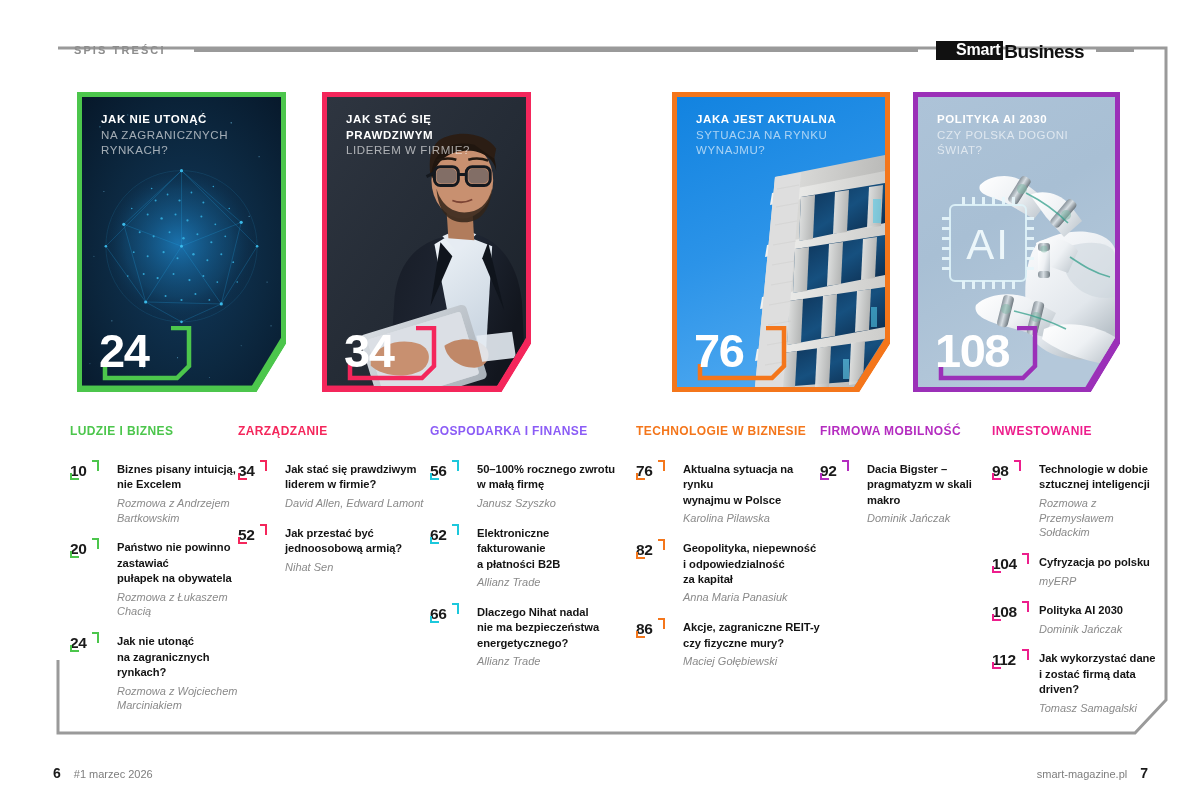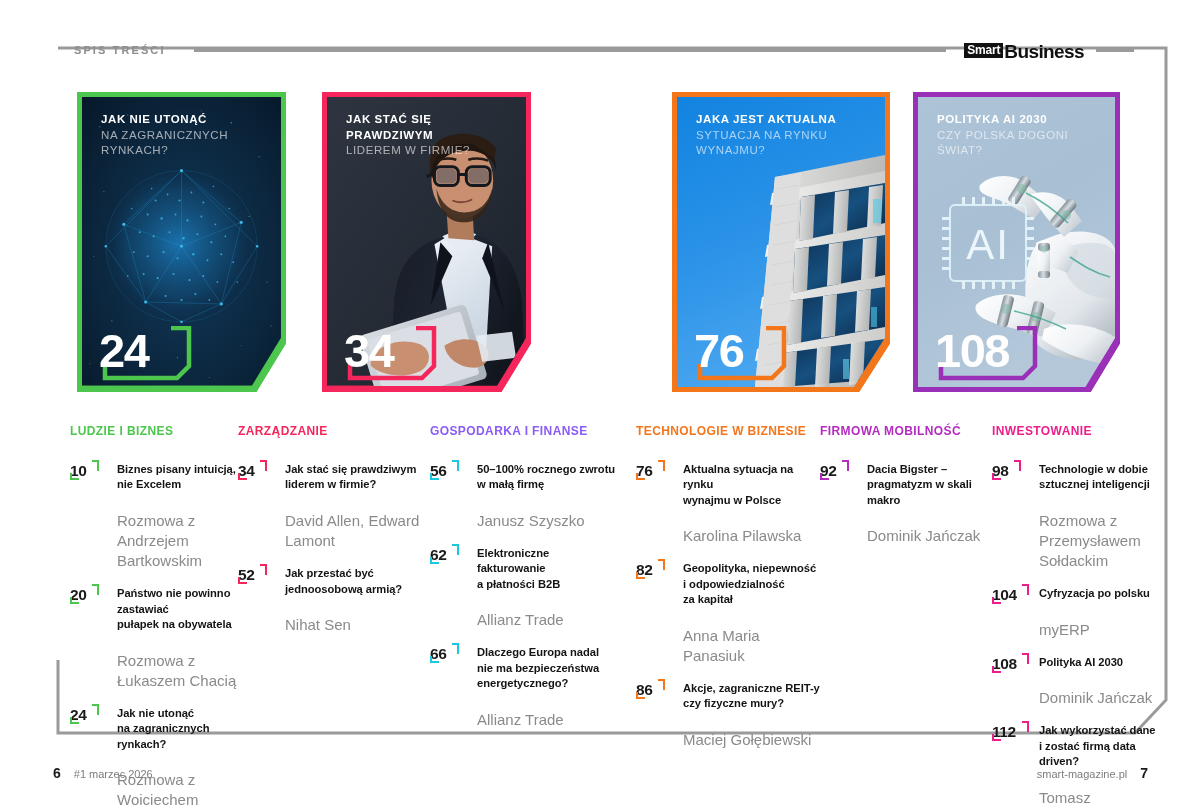--- a/index.html
+++ b/index.html
@@ -17,22 +17,22 @@
   
   .header { position: absolute; left: 74px; top: 38px; width: 1060px; height: 24px; display: flex; align-items: center; }
   .kicker {
     font-size: 11px; font-weight: bold; letter-spacing: 2.1px;
     color: #8d8d8d; white-space: nowrap;
   }
   .rule-long { height: 3px; background: #9a9a9a; flex: 1 1 auto; margin: 0 0 0 28px; }
   .rule-short { height: 3px; background: #9a9a9a; width: 38px; margin-left: 12px; }
   .logo { display: flex; align-items: center; margin-left: 18px; }
   .logo-smart {
-    background: #111; color: #fff; font-size: 12px; font-weight: bold;
-    letter-spacing: -0.2px; padding: 1px 3px 2px 3px; line-height: 1;
+    background: #111; color: #fff; font-size: 16px; font-weight: bold;
+    letter-spacing: -0.2px; padding: 1px 3px 2px 20px; line-height: 1;
   }
   .logo-business {
     color: #111; font-size: 19px; font-weight: bold; line-height: 1;
     letter-spacing: -0.6px; margin-left: 1px; position: relative; top: 1px;
   }
 
   
   .cards { position: absolute; left: 0; top: 92px; width: 1200px; height: 300px; }
   .card {
     position: absolute; top: 0; height: 300px;
@@ -84,22 +84,22 @@
   }
   .brk { position: absolute; }
   .brk-tr { width: 7px; height: 11px; border-right: 2px solid; border-top: 2px solid; top: -2px; }
   .brk-bl { width: 9px; height: 7px; border-left: 2px solid; border-bottom: 2px solid; left: 0px; top: 11px; }
   .entry-body { flex: 1 1 auto; padding-left: 3px; }
   .entry-title {
     font-size: 11.2px; font-weight: bold; color: #141414;
     line-height: 1.38; letter-spacing: -0.05px;
   }
   .entry-author {
-    font-size: 15px; color: #8a8a8a;
-    line-height: 1.34; margin-top: 18px;
+    font-size: 11px; font-style: italic; color: #8a8a8a;
+    line-height: 1.34; margin-top: 3px;
   }
 
   
   .footer-left {
     position: absolute; left: 53px; bottom: 24px;
     display: flex; align-items: baseline; gap: 13px;
   }
   .footer-right {
     position: absolute; right: 52px; bottom: 24px;
     display: flex; align-items: baseline; gap: 13px;
@@ -608,21 +608,21 @@
             </div>
             <div class="entry-author">
               <div>Allianz Trade</div>
             </div>
           </div>
         </div>
         <div class="entry">
           <div class="entry-num-wrap"><span class="entry-num">66</span><span class="brk brk-tr" style="border-color: rgb(28, 200, 220); left: 22px;"></span><span class="brk brk-bl" style="border-color: rgb(28, 200, 220);"></span></div>
           <div class="entry-body">
             <div class="entry-title">
-              <div>Dlaczego Europa nadal</div>
+              <div>Dlaczego Nihat nadal</div>
               <div>nie ma bezpieczeństwa</div>
               <div>energetycznego?</div>
             </div>
             <div class="entry-author">
               <div>Allianz Trade</div>
             </div>
           </div>
         </div>
       </div>
     <div class="toc-col" id="toccol3" style="left:578px; width:185px;">

